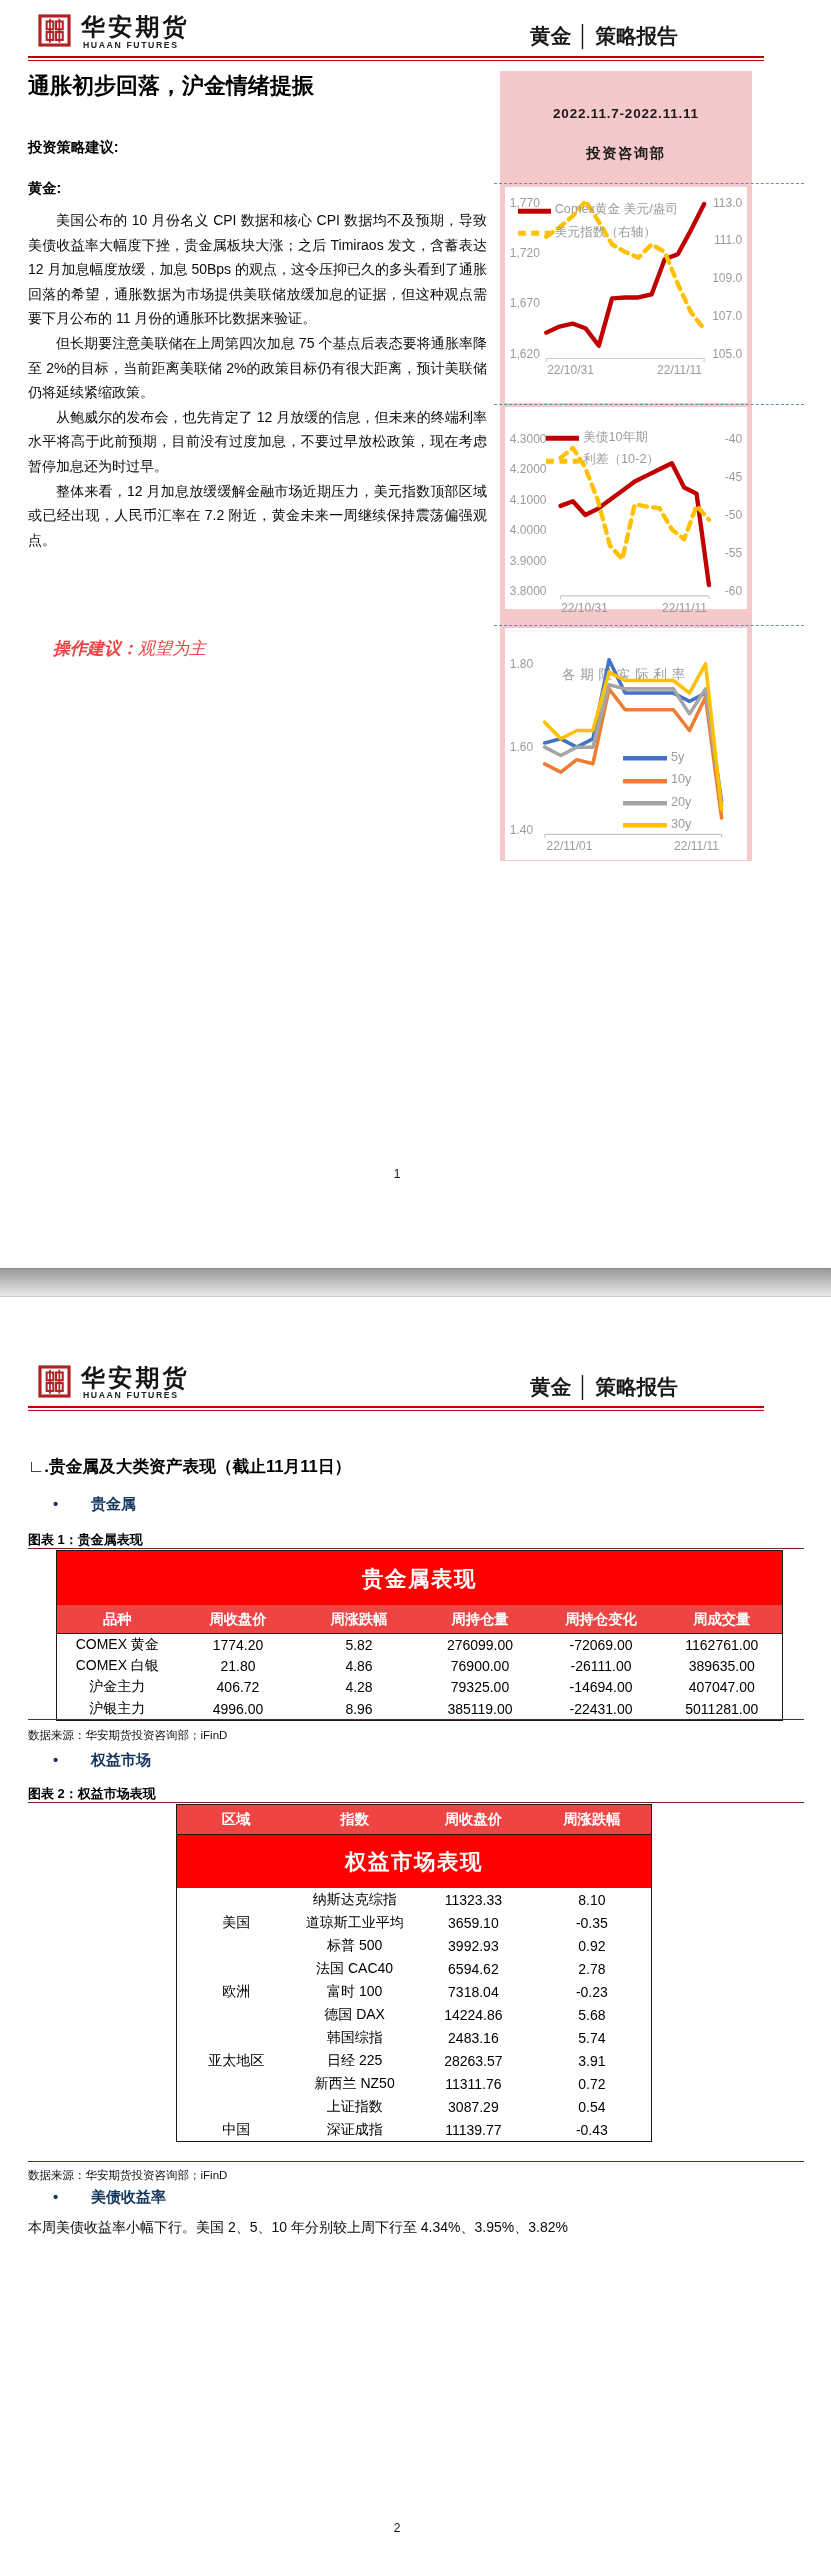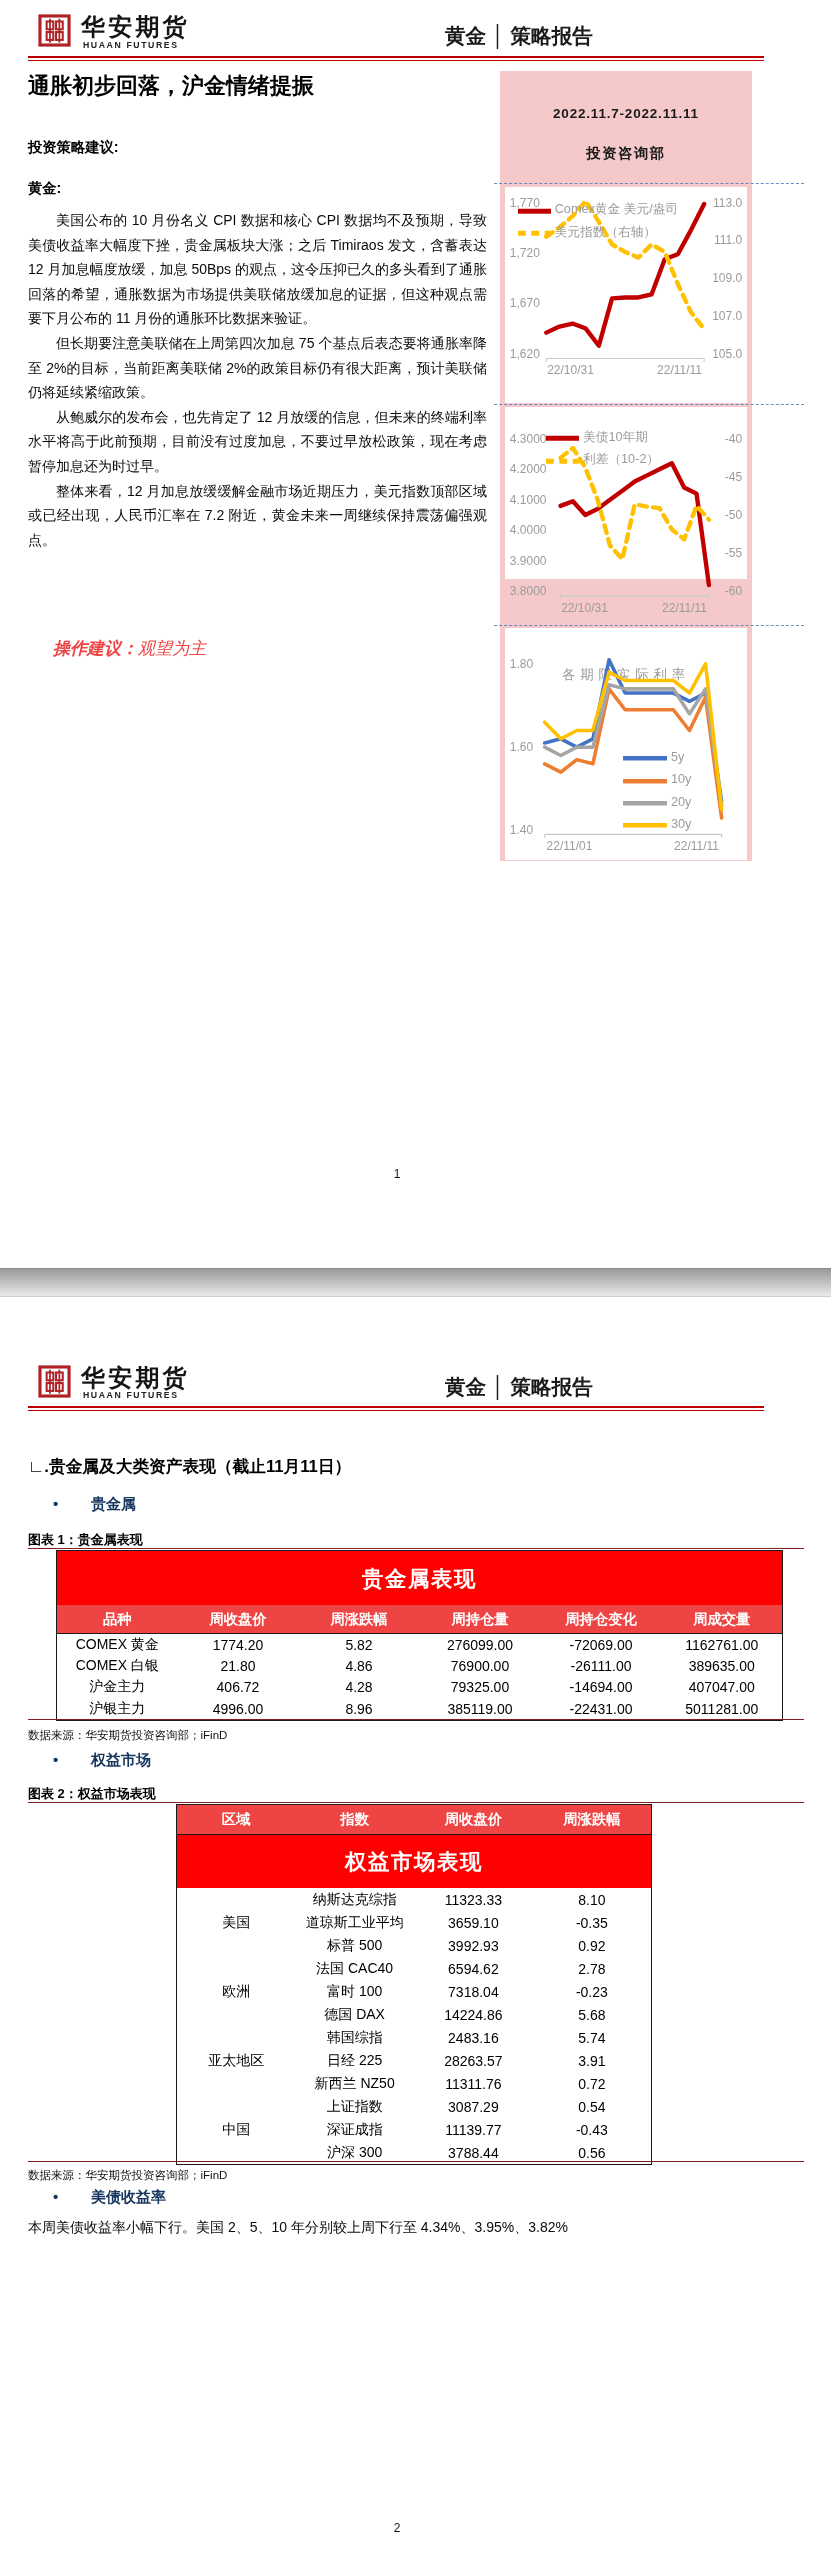--- a/index.html
+++ b/index.html
@@ -6,21 +6,21 @@
   body{
     width:831px;height:2576px;position:relative;background:#ffffff;
     font-family:"Liberation Sans","DejaVu Sans",sans-serif;color:#111;
     overflow:hidden;
   }
   .abs{position:absolute;}
   
   .seal{position:absolute;}
   .brand-cn{position:absolute;font-weight:bold;font-size:24px;color:#151515;letter-spacing:3.2px;font-family:"Liberation Serif","DejaVu Serif",serif;}
   .brand-en{position:absolute;font-size:8.7px;color:#222;letter-spacing:1.6px;font-weight:bold;}
-  .hdr-right{position:absolute;font-size:20.6px;font-weight:600;color:#1a1a1a;text-align:left;}
+  .hdr-right{position:absolute;font-size:20.6px;font-weight:600;color:#1a1a1a;text-align:center;}
   .dbl-line{position:absolute;height:5.6px;border-top:2.4px solid #C00000;}
   .dbl-line::after{content:"";display:block;margin-top:1.6px;border-top:1.6px solid #C00000;}
   
   .doc-title{position:absolute;font-size:22px;font-weight:bold;color:#000;}
   .lbl-bold{position:absolute;font-size:14.3px;font-weight:bold;color:#000;}
   .para-col{position:absolute;left:28px;width:459px;font-size:14px;line-height:24.6px;text-align:justify;color:#0a0a0a;}
   .para-col p{margin:0;text-indent:2em;}
   .advice{position:absolute;font-size:17px;color:#ef4444;font-style:italic;}
   .advice b{font-weight:bold;}
   .pagenum{position:absolute;left:0;width:794px;text-align:center;font-size:12px;color:#111;}
@@ -126,21 +126,21 @@
           <div class="leg-txt" style="max-width: 168px;">Comex黄金 美元/盎司</div>
         </div>
         <div class="leg-row">
           <svg width="33" height="6.4" viewBox="0 0 42 8">
             <line x1="0" y1="4" x2="42" y2="4" stroke="#FFC000" stroke-width="6.5" stroke-dasharray="10 7"></line>
           </svg>
           <div class="leg-txt" style="max-width: 168px;">美元指数（右轴）</div>
         </div>
       </div>
     </div>
-  <div class="chart-box" id="chart1" style="left:505px;top:407px;height:172px;">
+  <div class="chart-box" id="chart1" style="left:505px;top:407px;height:202px;">
       <div class="ytick" style="left: 4.8px; top: 24.6px;">4.3000</div>
       <div class="ytick" style="left: 4.8px; top: 55px;">4.2000</div>
       <div class="ytick" style="left: 4.8px; top: 86px;">4.1000</div>
       <div class="ytick" style="left: 4.8px; top: 116px;">4.0000</div>
       <div class="ytick" style="left: 4.8px; top: 147px;">3.9000</div>
       <div class="ytick" style="left: 4.8px; top: 177px;">3.8000</div>
       <div class="ytick" style="right: 4.8px; top: 24.6px;">-40</div>
       <div class="ytick" style="right: 4.8px; top: 63px;">-45</div>
       <div class="ytick" style="right: 4.8px; top: 101px;">-50</div>
       <div class="ytick" style="right: 4.8px; top: 139px;">-55</div>
@@ -366,26 +366,20 @@
           <td>上证指数</td>
           <td>3087.29</td>
           <td>0.54</td>
         </tr>
         <tr>
           <td>中国</td>
           <td>深证成指</td>
           <td>11139.77</td>
           <td>-0.43</td>
         </tr>
-        <tr>
-          <td></td>
-          <td>沪深 300</td>
-          <td>3788.44</td>
-          <td>0.56</td>
-        </tr>
       </tbody>
     </table>
   <div class="hairline" style="left:28px;top:866px;width:776px;"></div>
   <div class="src" style="left:28px;top:873px;">数据来源：华安期货投资咨询部；iFinD</div>
 
   <div class="bullet" style="left:91px;top:893px;">美债收益率</div>
   <div class="bond-text" style="left:28px;top:924px;width:762px;">本周美债收益率小幅下行。美国 2、5、10 年分别较上周下行至 4.34%、3.95%、3.82%</div>
 
   <div class="pagenum" style="top:1226px;">2</div>
 </div>

